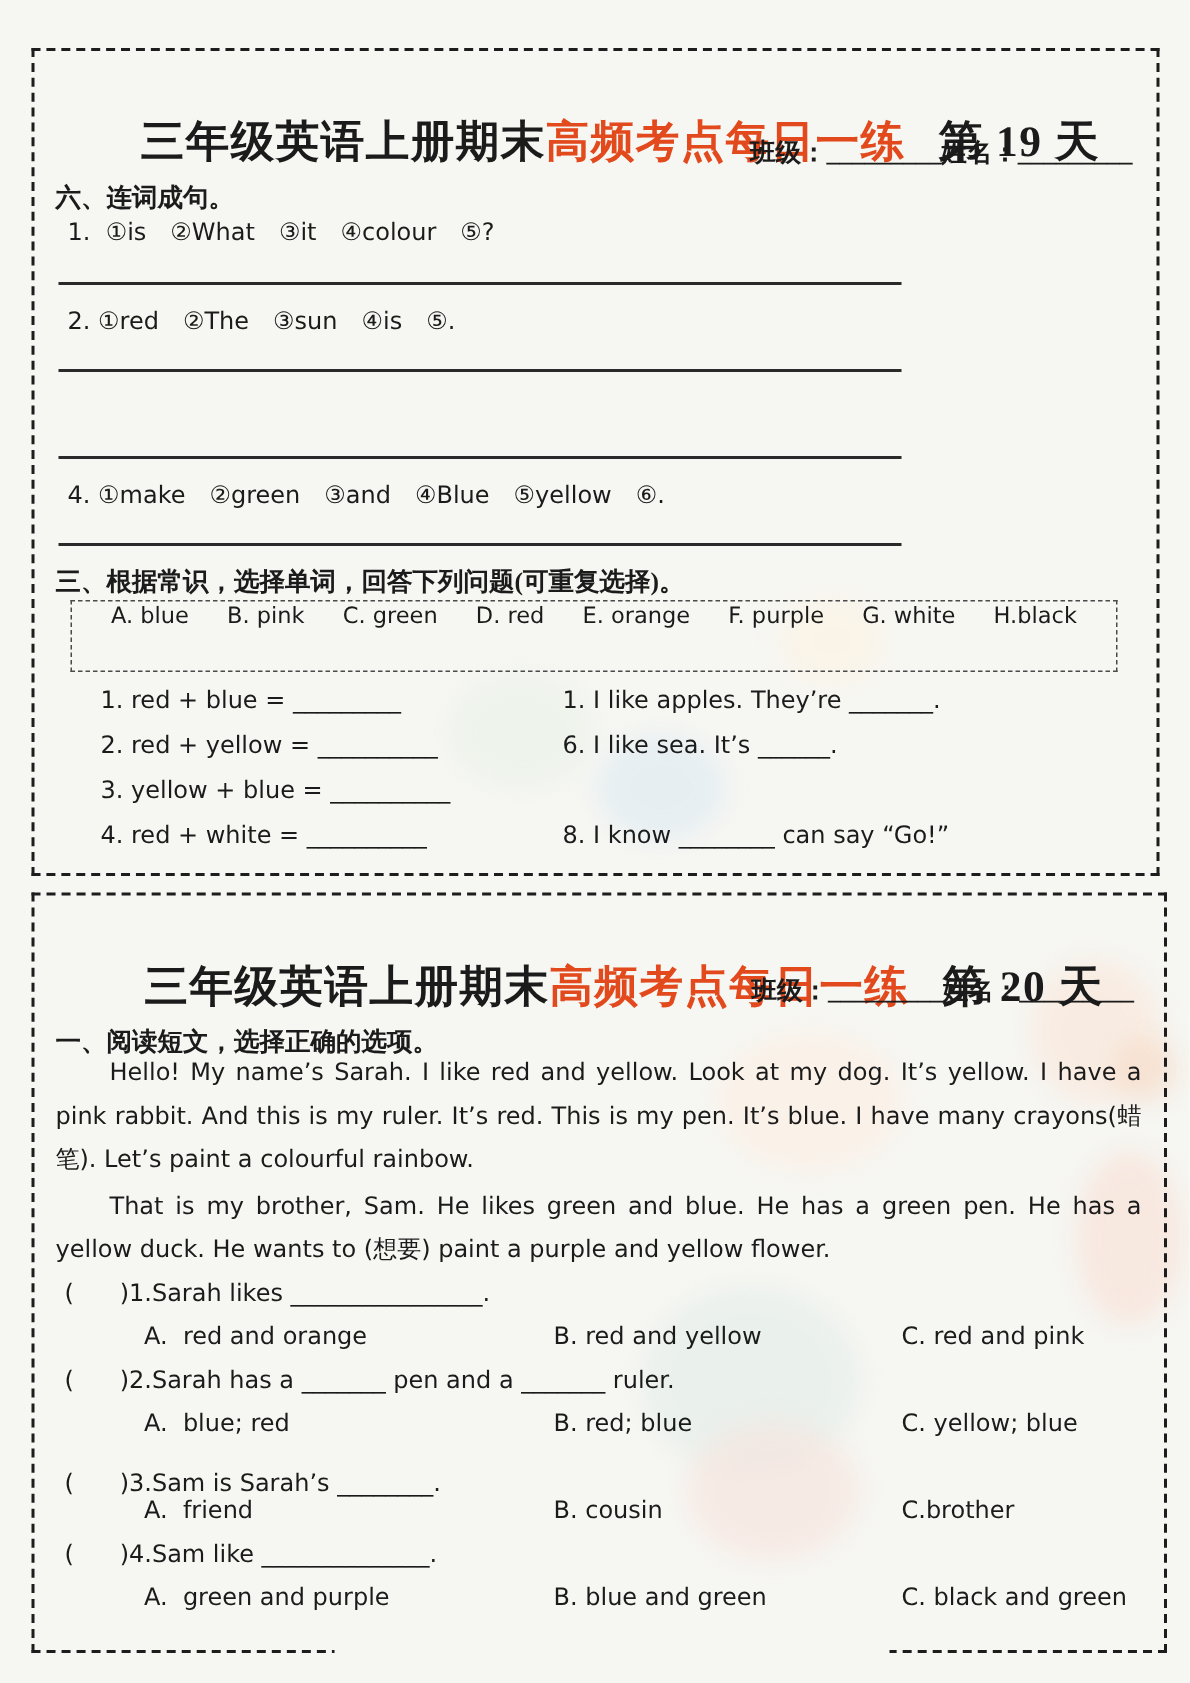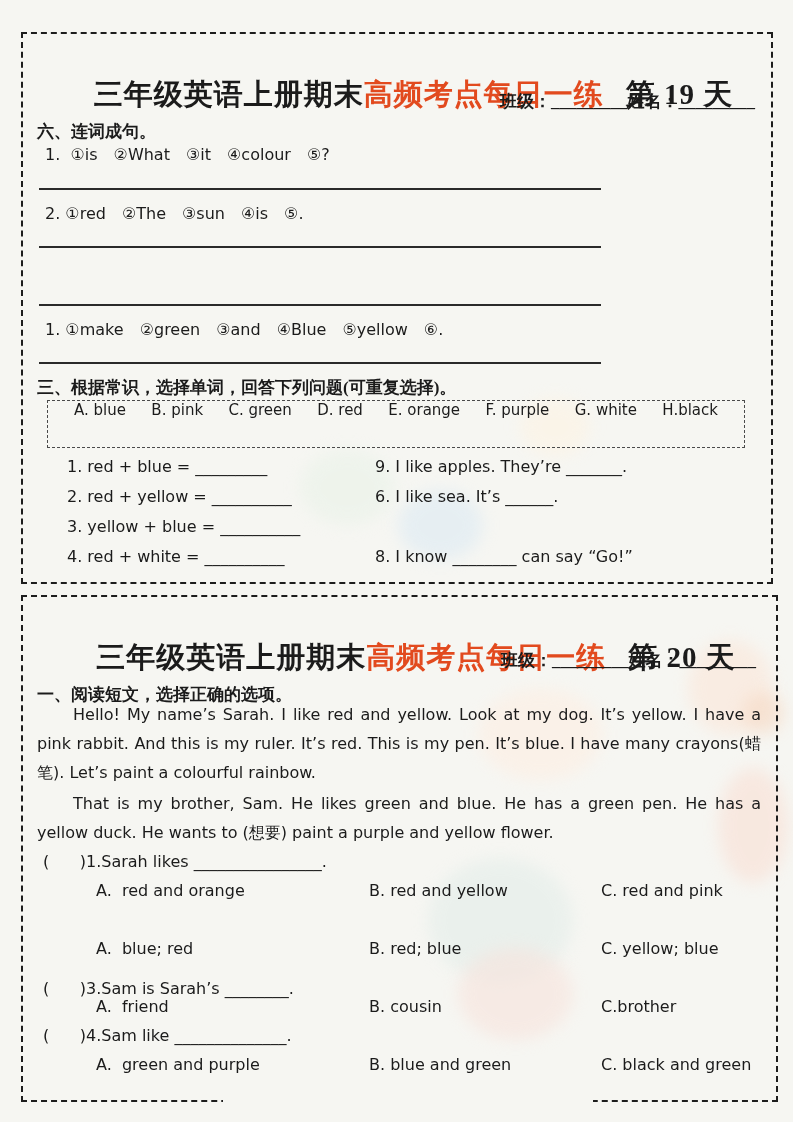--- a/index.html
+++ b/index.html
@@ -68,42 +68,42 @@
   <div class="row hz sec" style="left:14px;top:86px;">六、连词成句。</div>
 
   <div class="row ex" style="left:22px;top:111px;">1.  ①is　②What　③it　④colour　⑤?</div>
   <div class="ansline" style="top:154px;"></div>
 
   <div class="row ex" style="left:22px;top:170px;">2. ①red　②The　③sun　④is　⑤.</div>
   <div class="ansline" style="top:212px;"></div>
 
   <div class="ansline" style="top:270px;"></div>
 
-  <div class="row ex" style="left:22px;top:286px;">1. ①make　②green　③and　④Blue　⑤yellow　⑥.</div>
+  <div class="row ex" style="left:22px;top:286px;">4. ①make　②green　③and　④Blue　⑤yellow　⑥.</div>
   <div class="ansline" style="top:328px;"></div>
 
   <div class="row hz sec" style="left:14px;top:342px;">三、根据常识，选择单词，回答下列问题(可重复选择)。</div>
 
   <div class="bank">
     <span>A. blue</span>
     <span>B. pink</span>
     <span>C. green</span>
     <span>D. red</span>
     <span>E. orange</span>
     <span>F. purple</span>
     <span>G. white</span>
     <span>H.black</span>
   </div>
 
   <div class="row ex itemL" style="top:423px;">1. red + blue = _________</div>
   <div class="row ex itemL" style="top:453px;">2. red + yellow = __________</div>
   <div class="row ex itemL" style="top:483px;">3. yellow + blue = __________</div>
   <div class="row ex itemL" style="top:513px;">4. red + white = __________</div>
 
-  <div class="row ex itemR" style="top:423px;">9. I like apples. They’re _______.</div>
+  <div class="row ex itemR" style="top:423px;">1. I like apples. They’re _______.</div>
   <div class="row ex itemR" style="top:453px;">6. I like sea. It’s ______.</div>
   <div class="row ex itemR" style="top:513px;">8. I know ________ can say “Go!”</div>
 </div>
 
 <div id="panel20" class="panel">
 
   <div class="row hz title">
     <span>三年级英语上册期末</span><span class="red">高频考点每日一练</span><span class="daypart">第 20 天</span>
   </div>
 
@@ -114,20 +114,21 @@
   <p class="passage" style="top:192px;margin:0;">That is my brother, Sam. He likes green and blue. He has a green pen. He has a yellow duck. He wants to (想要) paint a purple and yellow flower.</p>
   <p class="passage" style="top:103px;margin:0;">Hello! My name’s Sarah. I like red and yellow. Look at my dog. It’s yellow. I have a pink rabbit. And this is my ruler. It’s red. This is my pen. It’s blue. I have many crayons(蜡笔). Let’s paint a colourful rainbow.</p>
 
   <div class="row ex stem" style="top:255px;">(      )1.Sarah likes ________________.</div>
   <div class="optrow" style="top:284px;">
     <span class="optA">A.  red and orange</span>
     <span class="optB">B. red and yellow</span>
     <span class="optC">C. red and pink</span>
   </div>
 
+  <div class="row ex stem" style="top:313px;">(      )2.Sarah has a _______ pen and a _______ ruler.</div>
   <div class="optrow" style="top:342px;">
     <span class="optA">A.  blue; red</span>
     <span class="optB">B. red; blue</span>
     <span class="optC">C. yellow; blue</span>
   </div>
 
   <div class="row ex stem" style="top:371px;margin-top:11px;">(      )3.Sam is Sarah’s ________.</div>
   <div class="optrow" style="top:400px;">
     <span class="optA">A.  friend</span>
     <span class="optB">B. cousin</span>

